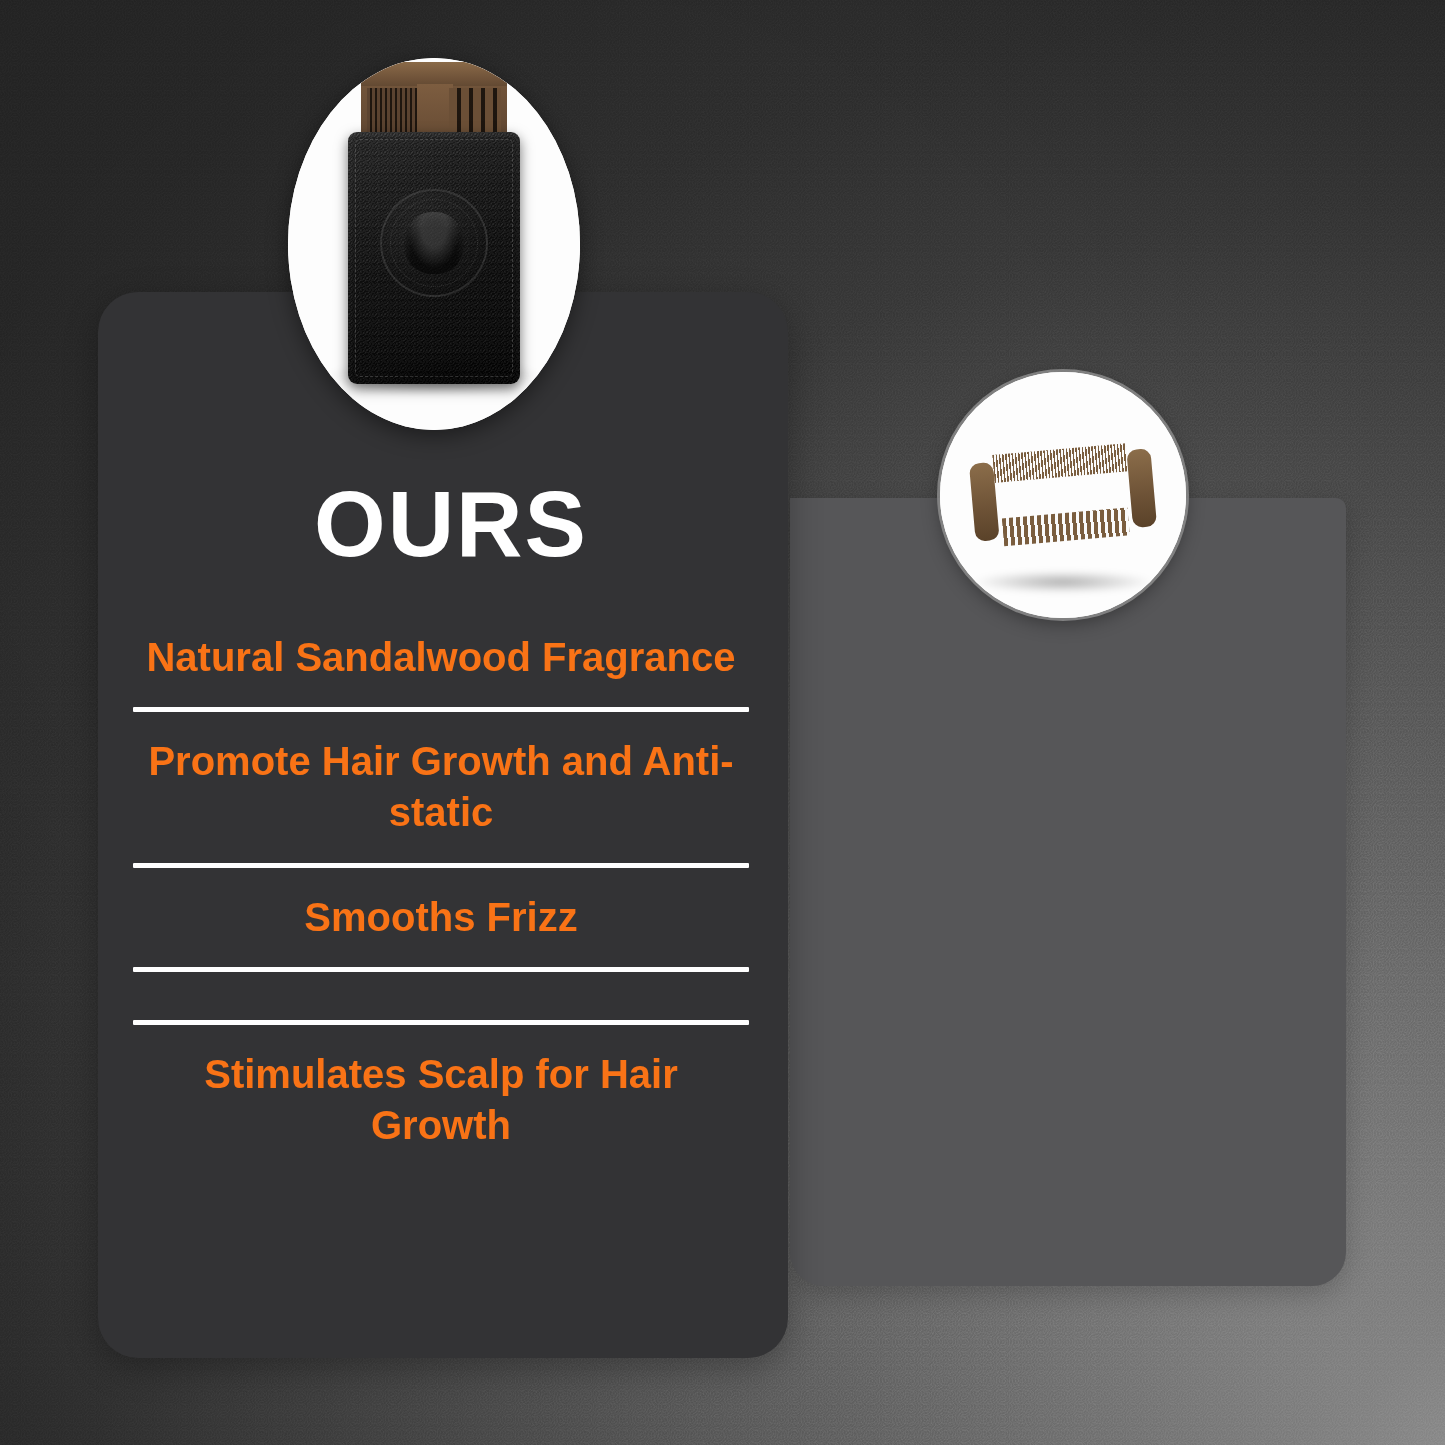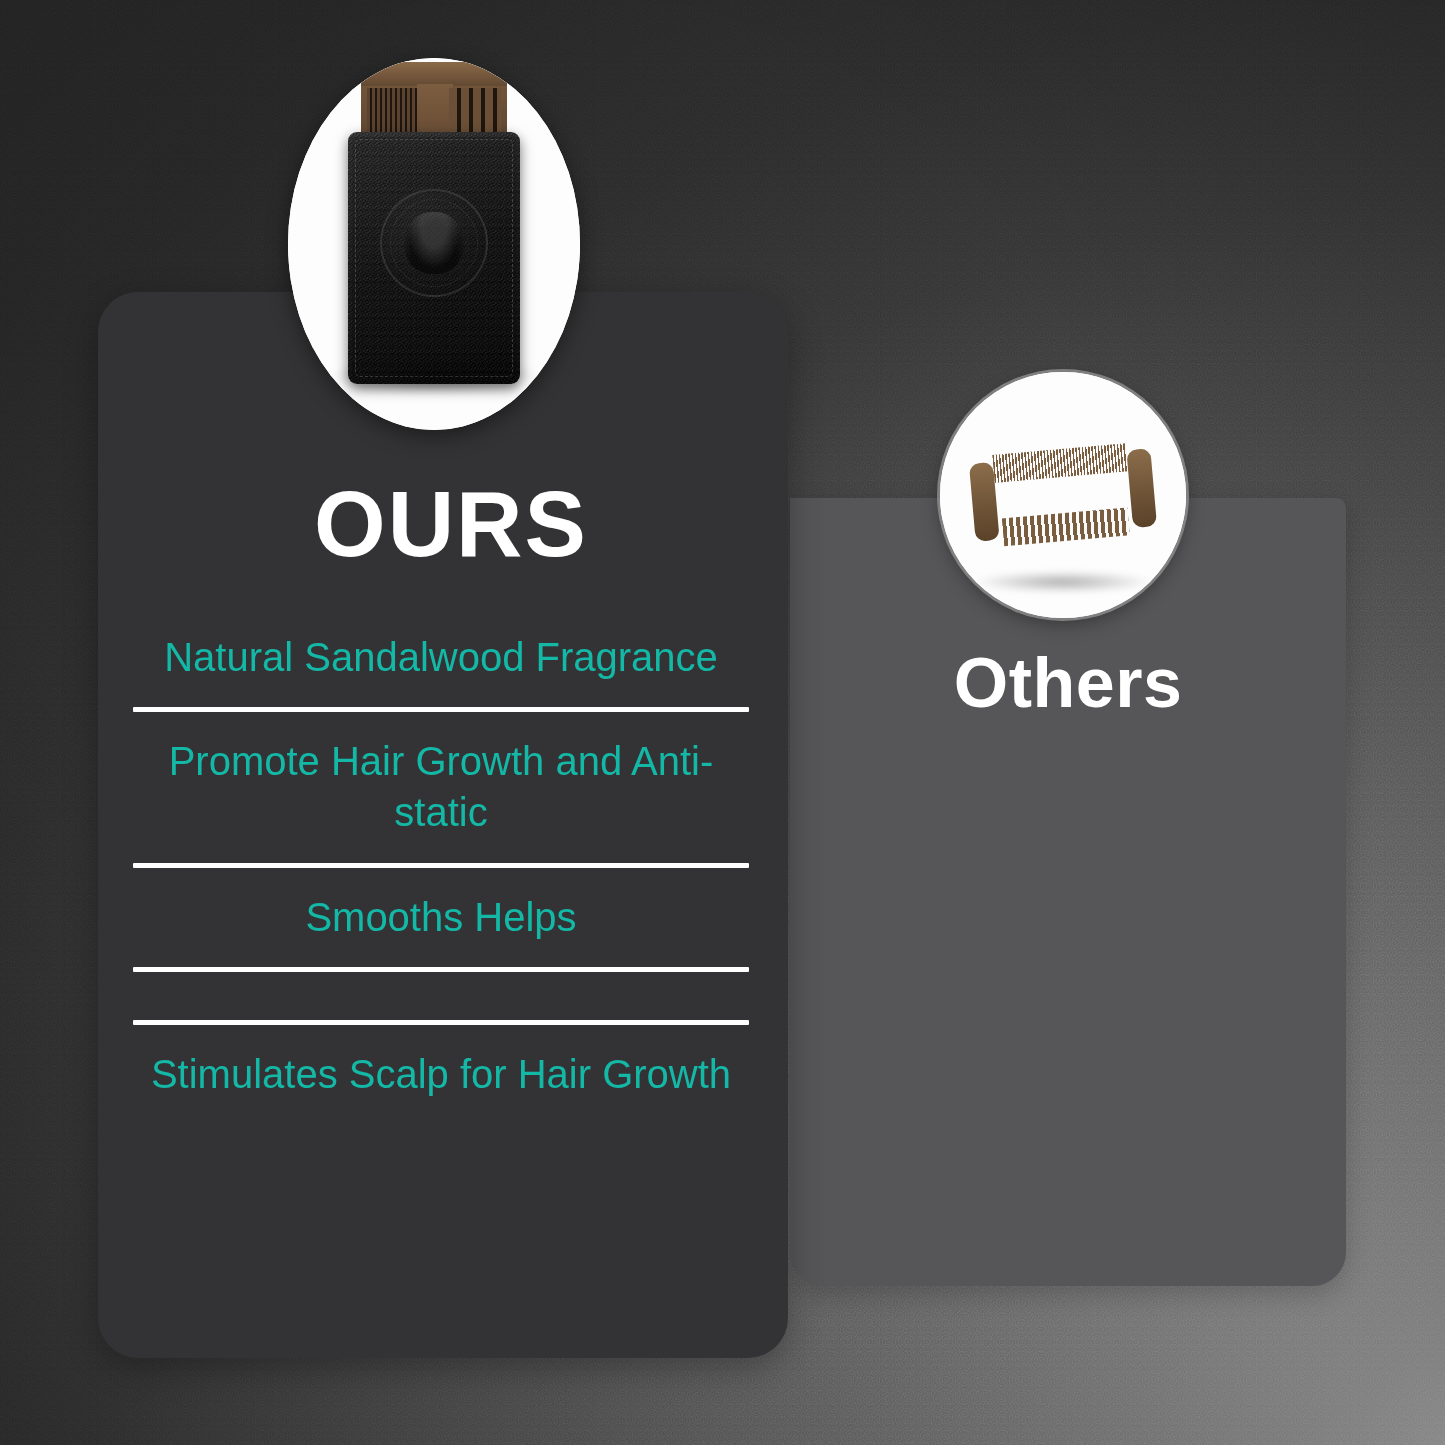--- a/index.html
+++ b/index.html
@@ -88,23 +88,23 @@
   .feature-list {
     position: absolute;
     display: flex;
     flex-direction: column;
     align-items: stretch;
   }
   .list-ours   { left: 133px; top: 632px;  width: 616px; }
   .list-others { left: 840px; top: 742px;  width: 460px; }
 
   .feature-item {
-    color: #14b8a6;
+    color: #f97316;
     text-align: center;
-    font-weight: 400;
+    font-weight: 700;
   }
   .list-ours .feature-item   { font-size: 40px; line-height: 1.28; }
   .list-others .feature-item { font-size: 29px; line-height: 1.30; }
 
   .divider {
     height: 5px;
     background: #ffffff;
     border-radius: 1px;
     flex: none;
   }
@@ -286,21 +286,20 @@
 <body>
 
 <div id="stage">
 
   <div class="bg-base"></div>
   <div class="bg-grain"></div>
   <div class="bg-vignette"></div>
 
   <div class="panel panel-others"></div>
 
-  <div class="heading heading-others" style="left:790px; width:556px;">Others</div>
 
 
   <div class="badge badge-others">
     <div class="plate"></div>
     <div class="wood-comb">
       <div class="spine"></div>
       <div class="teeth-up"></div>
       <div class="teeth-dn"></div>
       <div class="end-l"></div>
       <div class="end-r"></div>
@@ -310,21 +309,21 @@
 
   <div class="panel panel-ours"></div>
 
   <div class="heading heading-ours" style="left:106px; width:690px;">OURS</div>
 
   <div class="feature-list list-ours">
     <div class="feature-item">Natural Sandalwood Fragrance</div>
     <div class="divider"></div>
     <div class="feature-item">Promote Hair Growth and Anti-static</div>
     <div class="divider"></div>
-    <div class="feature-item">Smooths Helps</div>
+    <div class="feature-item">Smooths Frizz</div>
     <div class="divider"></div>
     <div class="divider"></div>
     <div class="feature-item">Stimulates Scalp for Hair Growth</div>
   </div>
 
   <div class="badge badge-ours">
     <div class="plate"></div>
 
     <div class="comb-top">
       <div class="wood-head"></div>

